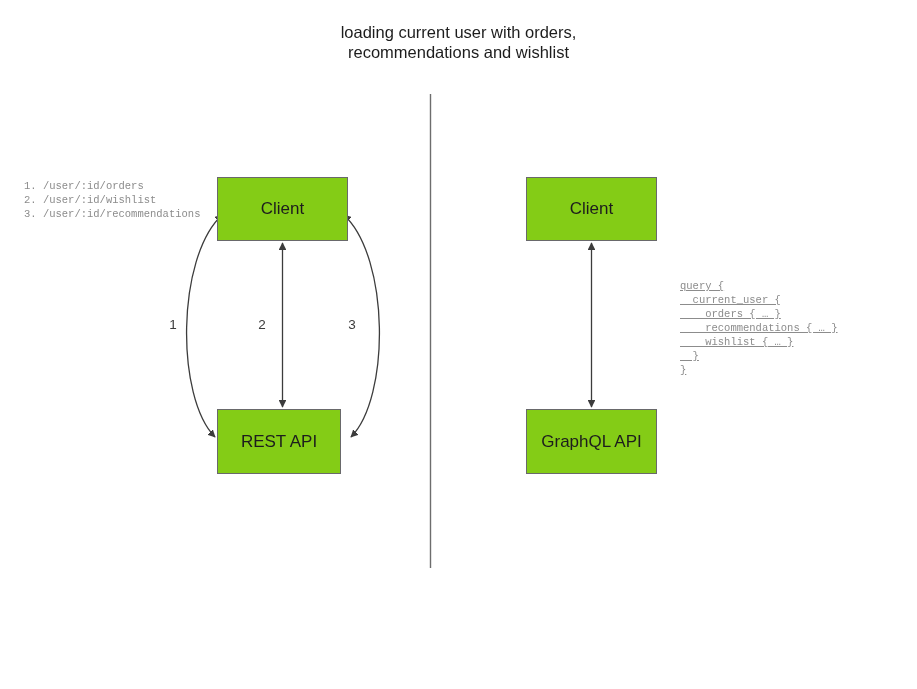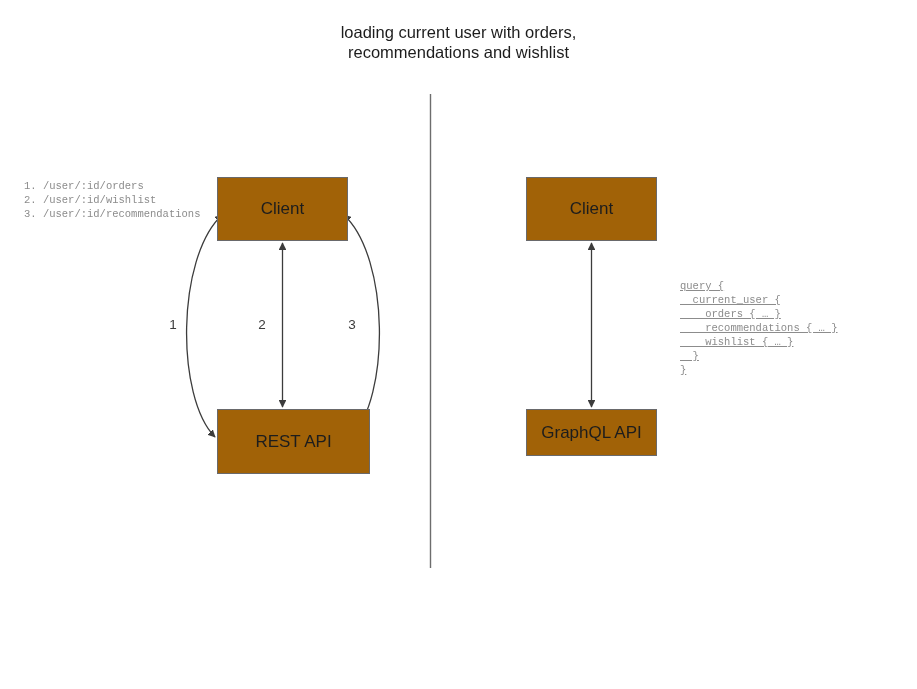--- a/index.html
+++ b/index.html
@@ -30,33 +30,33 @@
     text-align: center;
     font-family: Liberation Sans, sans-serif;
     font-size: 16.5px;
     line-height: 20px;
     color: #1d1d1d;
     white-space: pre-line;
   }
   .node-box {
     position: absolute;
     box-sizing: border-box;
-    background: #a16207;
+    background: #84cc16;
     border: 1.3px solid #69696b;
     display: flex;
     align-items: center;
     justify-content: center;
     font-family: "Liberation Sans", sans-serif;
     font-size: 17px;
     color: #1d1d1d;
   }
   #box-client-rest  { left: 217px; top: 177px; width: 131px; height: 64px; }
-  #box-rest-api     { left: 217px; top: 409px; width: 153px; height: 65px; }
+  #box-rest-api     { left: 217px; top: 409px; width: 124px; height: 65px; }
   #box-client-gql   { left: 526px; top: 177px; width: 131px; height: 64px; }
-  #box-graphql-api  { left: 526px; top: 409px; width: 131px; height: 47px; }
+  #box-graphql-api  { left: 526px; top: 409px; width: 131px; height: 65px; }
 
   .edge-label {
     position: absolute;
     font-family: "Liberation Sans", sans-serif;
     font-size: 13.5px;
     color: #3c3c3c;
     text-align: center;
     width: 20px;
   }
   #edge-label-1 { left: 163px; top: 317px; }

